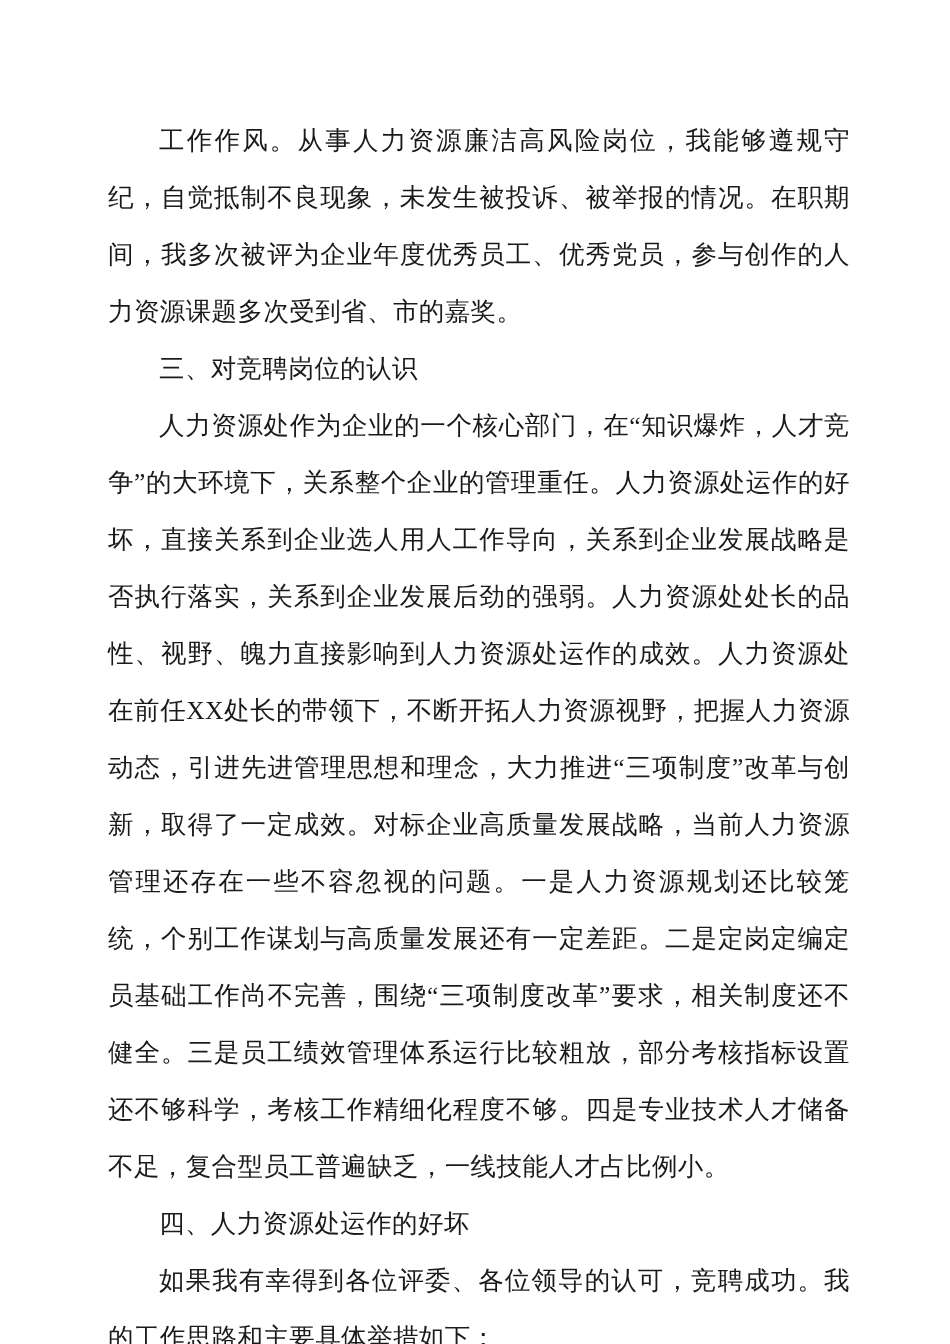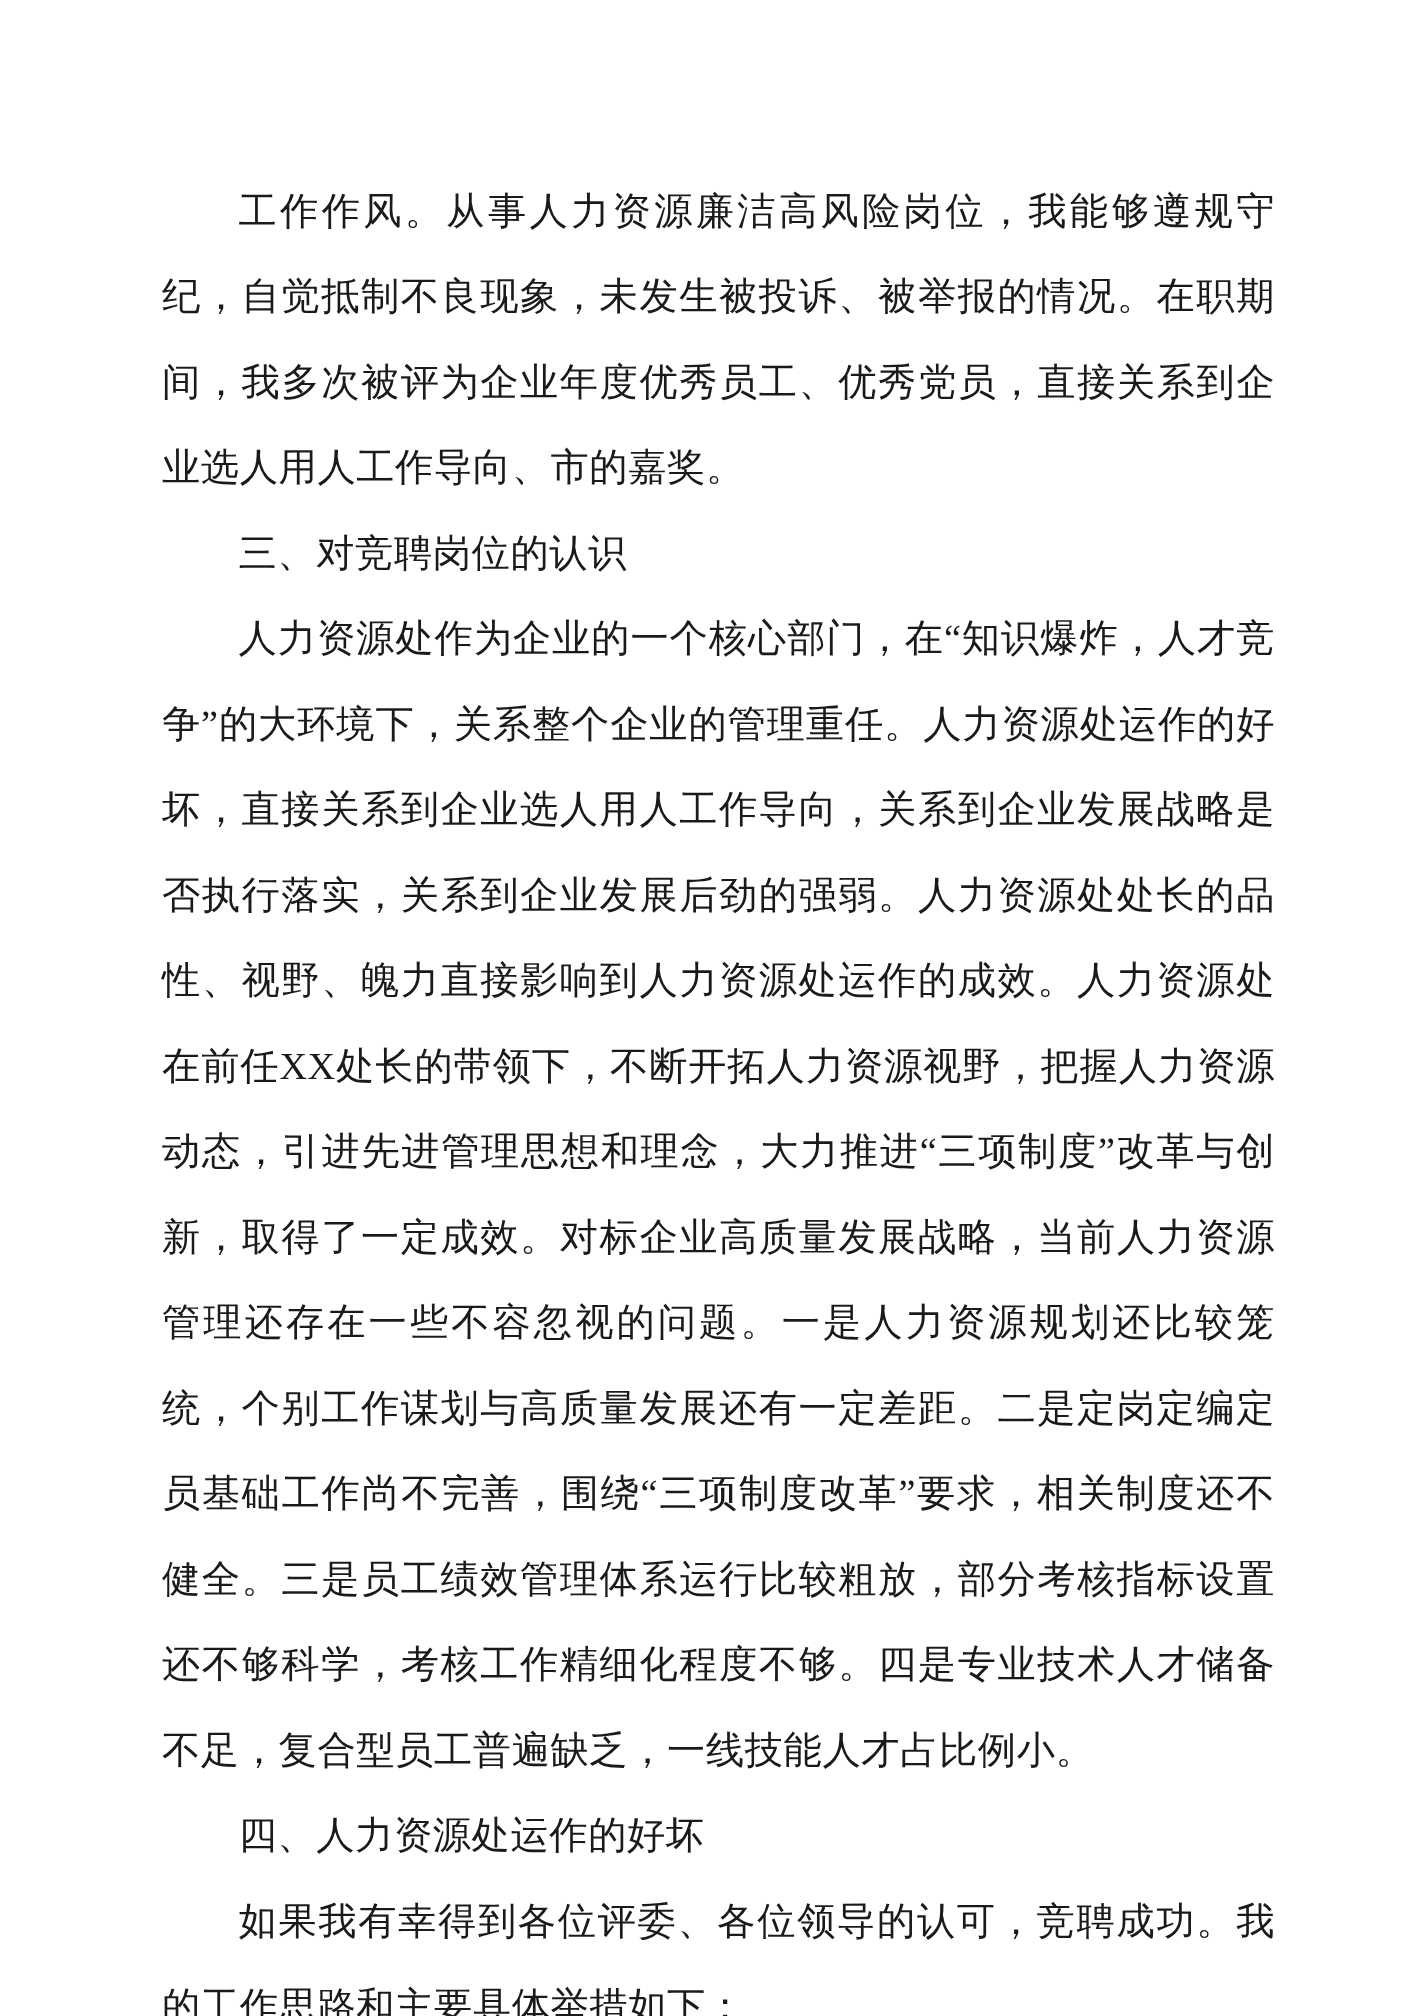--- a/index.html
+++ b/index.html
@@ -39,19 +39,19 @@
   }
   .para + .para {
     margin-top: 0;
   }
 </style>
 </head>
 <body>
 
 <div class="page">
   <div class="doc-body">
-    <p class="para indent">工作作风。从事人力资源廉洁高风险岗位，我能够遵规守纪，自觉抵制不良现象，未发生被投诉、被举报的情况。在职期间，我多次被评为企业年度优秀员工、优秀党员，直接关系到企业选人用人工作导向、市的嘉奖。</p>
+    <p class="para indent">工作作风。从事人力资源廉洁高风险岗位，我能够遵规守纪，自觉抵制不良现象，未发生被投诉、被举报的情况。在职期间，我多次被评为企业年度优秀员工、优秀党员，参与创作的人力资源课题多次受到省、市的嘉奖。</p>
     <p class="para heading">三、对竞聘岗位的认识</p>
     <p class="para indent">人力资源处作为企业的一个核心部门，在“知识爆炸，人才竞争”的大环境下，关系整个企业的管理重任。人力资源处运作的好坏，直接关系到企业选人用人工作导向，关系到企业发展战略是否执行落实，关系到企业发展后劲的强弱。人力资源处处长的品性、视野、魄力直接影响到人力资源处运作的成效。人力资源处在前任XX处长的带领下，不断开拓人力资源视野，把握人力资源动态，引进先进管理思想和理念，大力推进“三项制度”改革与创新，取得了一定成效。对标企业高质量发展战略，当前人力资源管理还存在一些不容忽视的问题。一是人力资源规划还比较笼统，个别工作谋划与高质量发展还有一定差距。二是定岗定编定员基础工作尚不完善，围绕“三项制度改革”要求，相关制度还不健全。三是员工绩效管理体系运行比较粗放，部分考核指标设置还不够科学，考核工作精细化程度不够。四是专业技术人才储备不足，复合型员工普遍缺乏，一线技能人才占比例小。</p>
     <p class="para heading">四、人力资源处运作的好坏</p>
     <p class="para indent">如果我有幸得到各位评委、各位领导的认可，竞聘成功。我的工作思路和主要具体举措如下：</p>
   </div>
 </div>
 
 </body></html>

